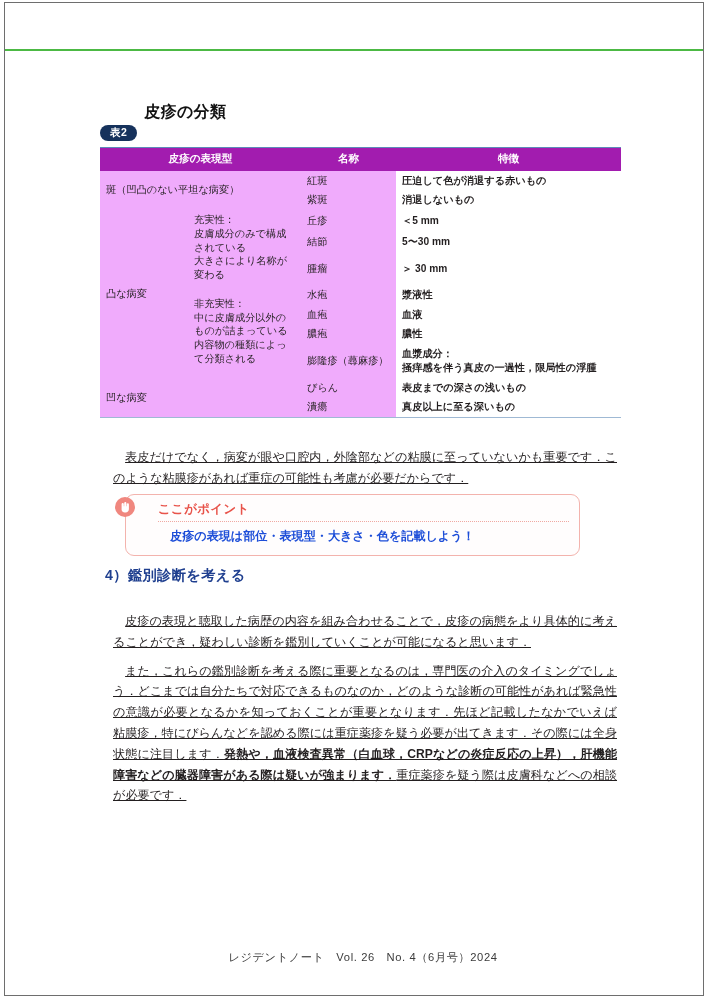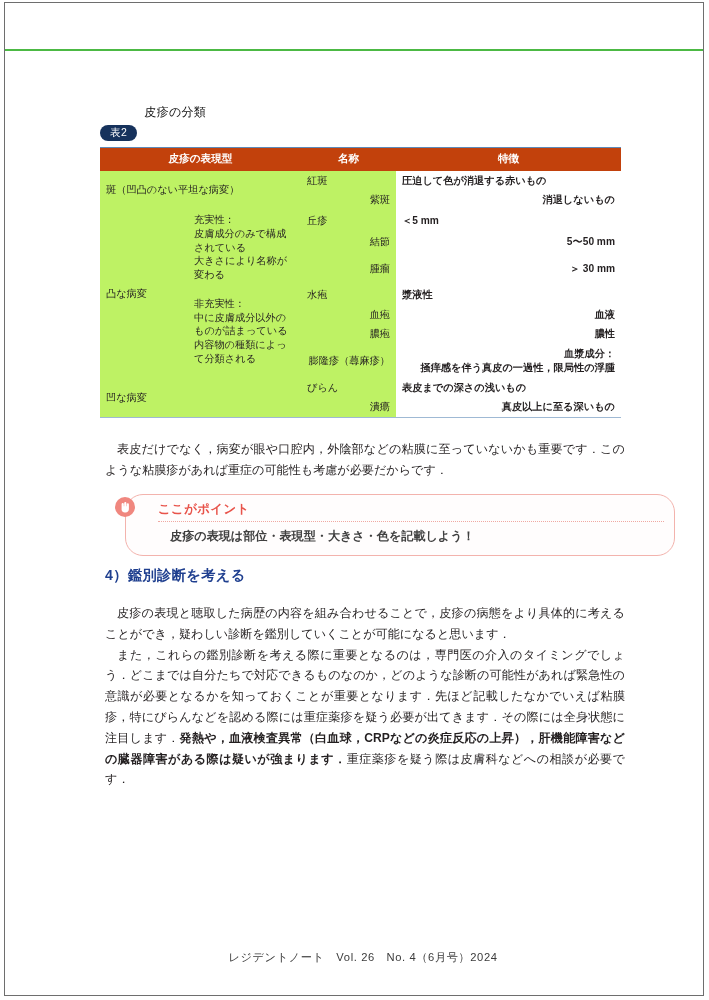--- a/index.html
+++ b/index.html
@@ -47,95 +47,95 @@
     gap: 7px;
     margin-bottom: 6px;
   }
   .table-tag {
     display: inline-flex;
     align-items: center;
     justify-content: center;
     background: #16325c;
     color: #ffffff;
     font-size: 10.5px;
-    font-weight: normal;
+    font-weight: bold;
     border-radius: 9px;
     padding: 2px 10px 3px 10px;
     letter-spacing: 0.5px;
     line-height: 1;
     margin-top: 40px;
   }
   .table-title-text {
-    font-size: 12px;
-    font-weight: normal;
+    font-size: 16px;
+    font-weight: bold;
     color: #111;
     letter-spacing: 0.3px;
   }
 
   table.cls {
     border-collapse: collapse;
     width: 521px;
     table-layout: fixed;
     font-size: 10.2px;
   }
   table.cls th {
-    background: #c2410c;
+    background: #a21caf;
     color: #ffffff;
     font-weight: bold;
     font-size: 10.6px;
     text-align: center;
     padding: 4px 2px 5px 2px;
     border: none;
   }
   table.cls td {
     vertical-align: middle;
     padding: 3px 6px;
     line-height: 1.35;
     border: none;
   }
   .col-a { width: 88px; }
   .col-b { width: 113px; }
   .col-c { width: 95px; }
   .col-d { width: 225px; }
 
   .cellA, .cellB, .cellC {
-    background: #bef264;
+    background: #f0abfc;
   }
   .cellD { background: #ffffff; font-weight: bold; }
 
   .grp-top td { border-top: 1px solid #9fb9d4; }
-  .dotline td { border-top: 1px dotted #9fb9d4; text-align: right; }
+  .dotline td { border-top: 1px dotted #9fb9d4; }
   .tbl-wrap {
     border-top: 1px solid #5d8ab8;
     border-bottom: 1px solid #9fb9d4;
   }
   .sep-right { border-right: 1px solid #9fb9d4; }
   .va-top { vertical-align: top; }
   .nowrapline { white-space: pre-line; margin-left: 17px; }
 
   
   .body-col {
     position: absolute;
     left: 100px;
     width: 520px;
     font-size: 12.1px;
     line-height: 1.72;
     text-align: justify;
     color: #231f20;
   }
-  .para { text-indent: 1em; margin: 0; }
+  .para { text-indent: 1em; margin: 8px; text-decoration: underline; }
   .para + .para { margin-top: 0px; }
   b.em { font-weight: bold; }
 
   
   .callout {
     position: absolute;
     left: 120px;
-    width: 550px;
-    border-radius: 18px;
+    width: 455px;
+    border-radius: 9px;
     box-sizing: border-box;
     padding: 6px 10px 8px 32px;
   }
   .callout.point {
     border: 1.3px solid #f3b3ad;
     background: #fffdfd;
   }
   .callout.pitfall {
     border: 1.3px solid #8ec6e6;
     background: #fdfeff;
@@ -146,21 +146,21 @@
     letter-spacing: 0.4px;
     padding-bottom: 3px;
   }
   .callout.point .callout-head { color: #e8534a; border-bottom: 1.5px dotted #f0a9a2; }
   .callout.pitfall .callout-head { color: #2b7fc4; border-bottom: 1.5px dotted #93c9e8; }
   .callout-body {
     font-size: 12.1px;
     font-weight: bold;
     line-height: 1.62;
     margin-top: 5px;
-    color: #404040;
+    color: #1d4ed8;
     text-indent: 1em;
   }
   .callout-icon {
     position: absolute;
     left: -13px;
     top: 1px;
     width: 24px;
     height: 24px;
   }
 
@@ -239,21 +239,21 @@
             <td class="cellB sep-right va-top nowrapline" rowspan="3">充実性：
 皮膚成分のみで構成
 されている
 大きさにより名称が
 変わる</td>
             <td class="cellC sep-right">丘疹</td>
             <td class="cellD">＜5 mm</td>
           </tr>
           <tr class="dotline">
             <td class="cellC sep-right">結節</td>
-            <td class="cellD">5〜50 mm</td>
+            <td class="cellD">5〜30 mm</td>
           </tr>
           <tr class="dotline">
             <td class="cellC sep-right" style="padding-top:8px;padding-bottom:8px;">腫瘤</td>
             <td class="cellD">＞ 30 mm</td>
           </tr>
 
           <tr class="grp-top">
             <td class="cellB sep-right va-top nowrapline" rowspan="4">非充実性：
 中に皮膚成分以外の
 ものが詰まっている

